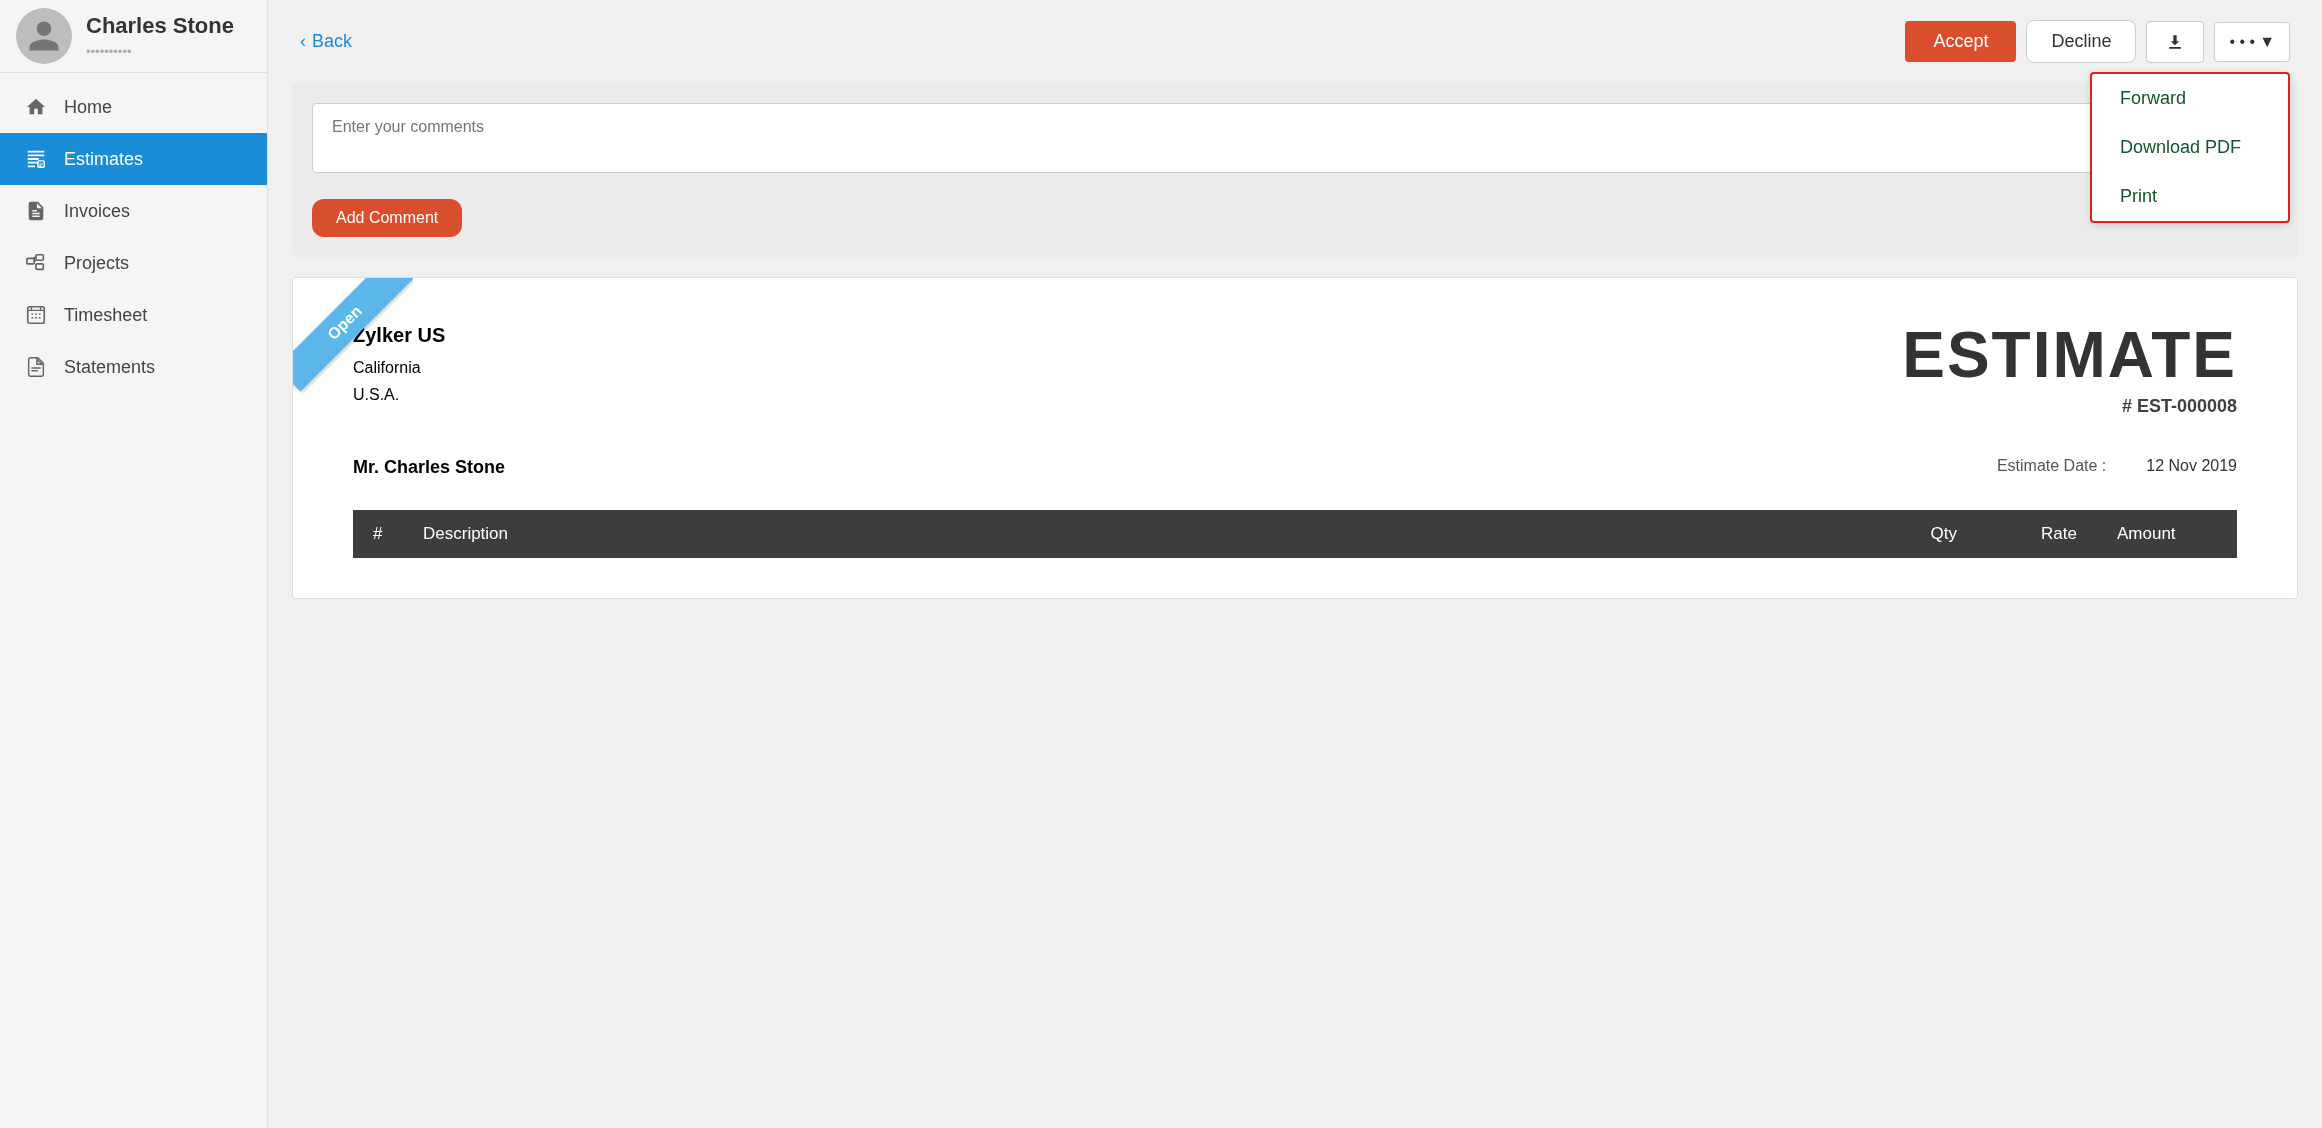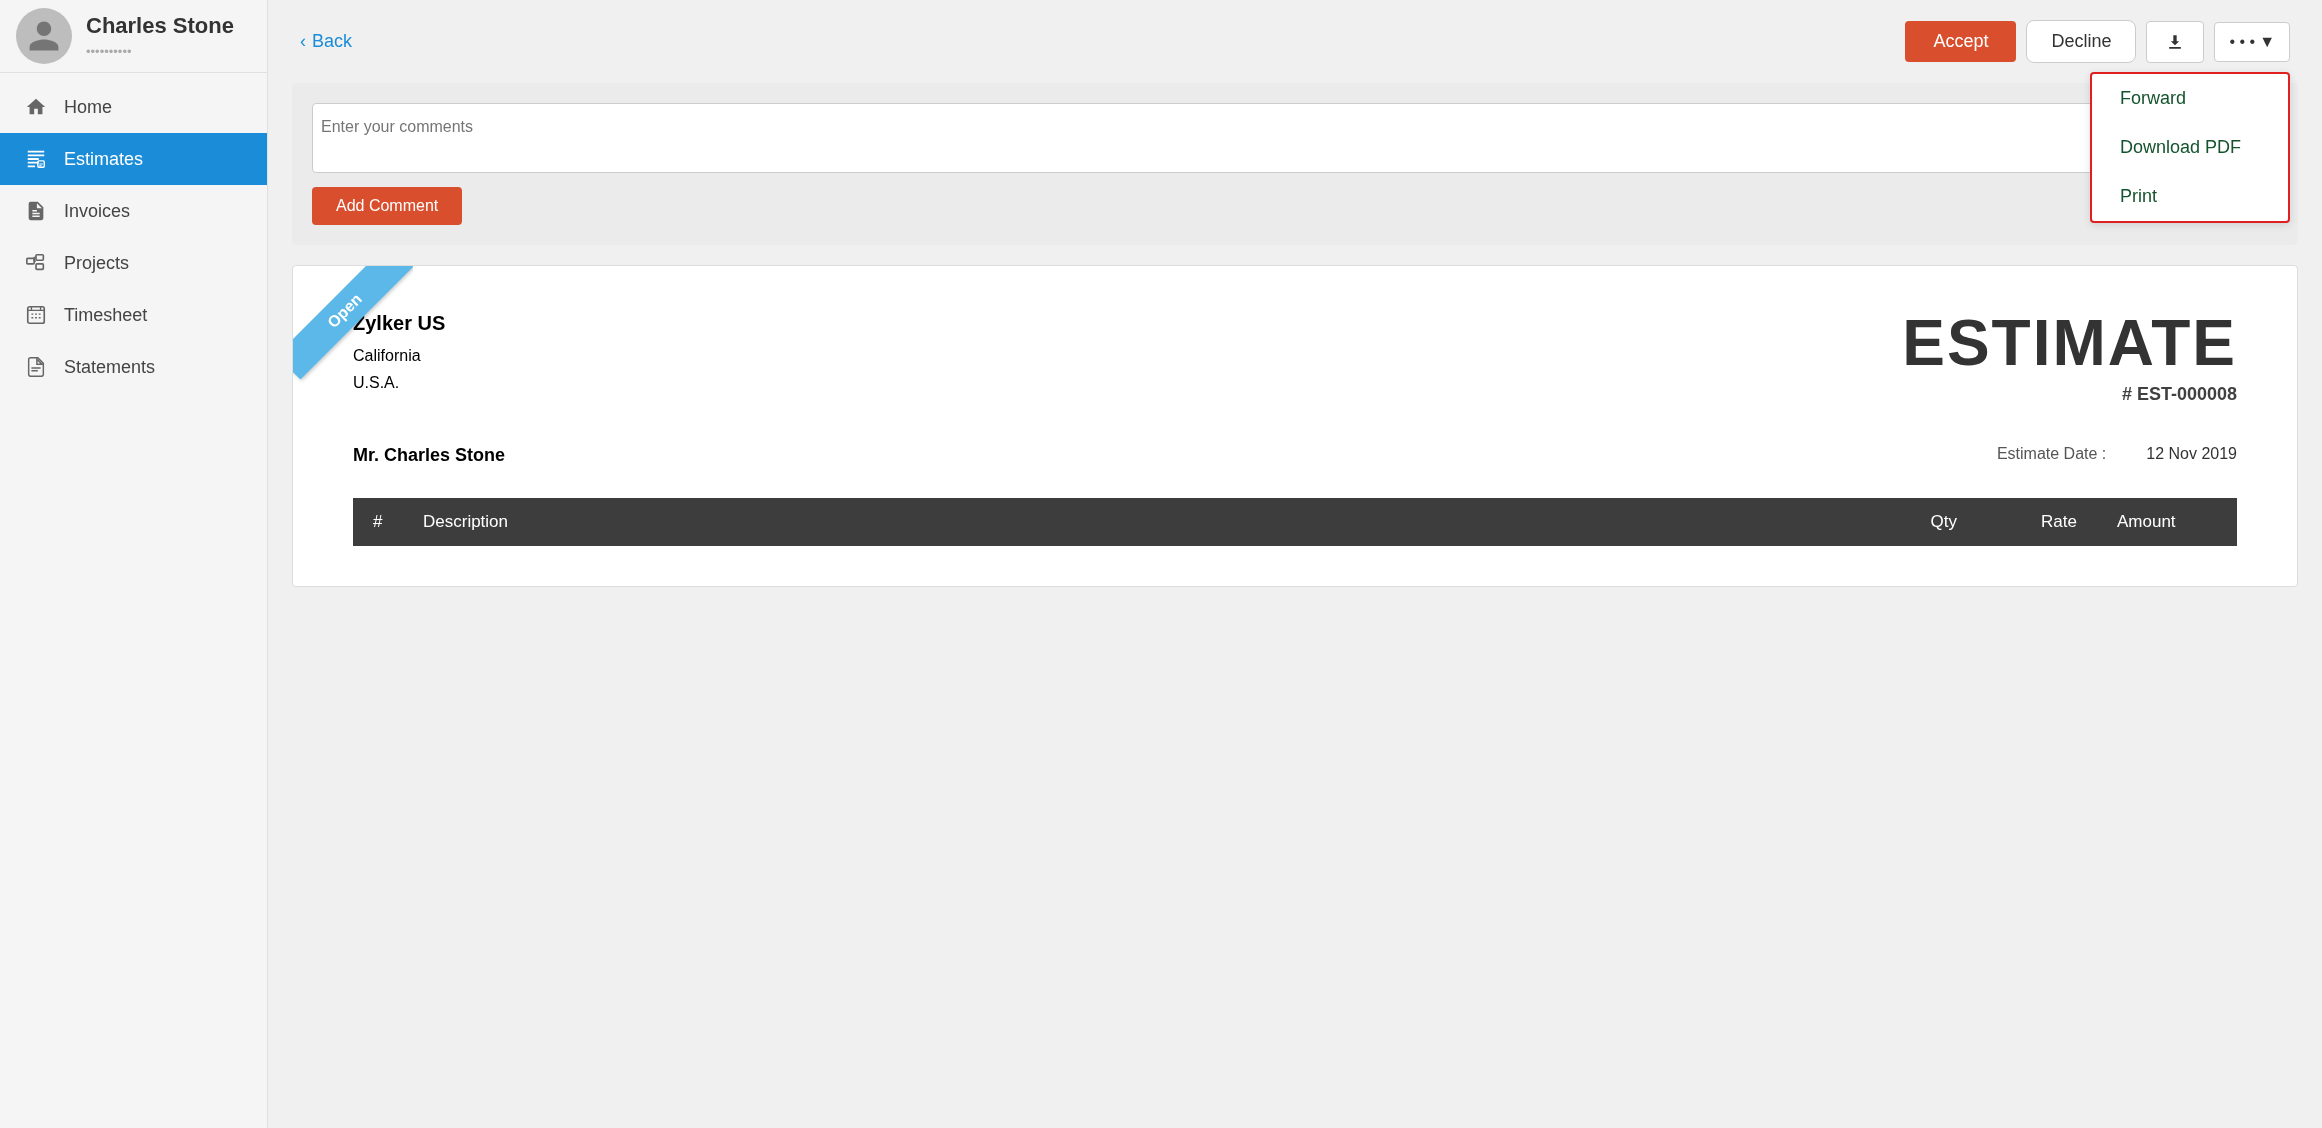--- a/index.html
+++ b/index.html
@@ -159,35 +159,35 @@
     .comments-section {
       background: #ebebeb;
       margin: 0 24px 20px 24px;
       padding: 20px;
       border-radius: 4px;
     }
     .comments-textarea {
       width: 100%;
       border: 1.5px solid #ccc;
       border-radius: 4px;
-      padding: 14px 8px;
+      padding: 14px 19px;
       font-size: 16px;
       color: #999;
       resize: vertical;
       min-height: 70px;
       background: #fff;
       font-family: inherit;
     }
     .btn-add-comment {
-      margin-top: 10px;
+      margin-top: 22px;
       background: #d94f2e;
       color: #fff;
       border: none;
       padding: 10px 24px;
-      border-radius: 4px;
+      border-radius: 12px;
       font-size: 16px;
       cursor: pointer;
     }
 
     
     .document-section {
       background: #fff;
       margin: 0 24px 24px 24px;
       border-radius: 4px;
       border: 1px solid #ddd;

